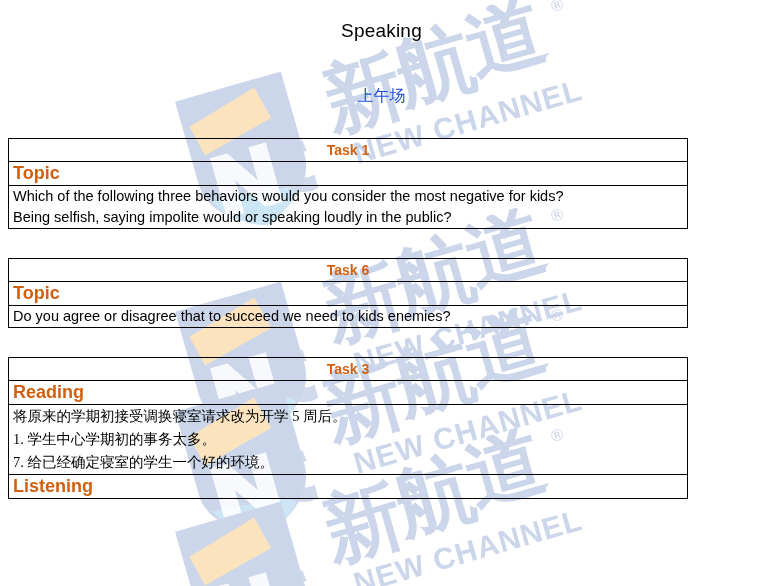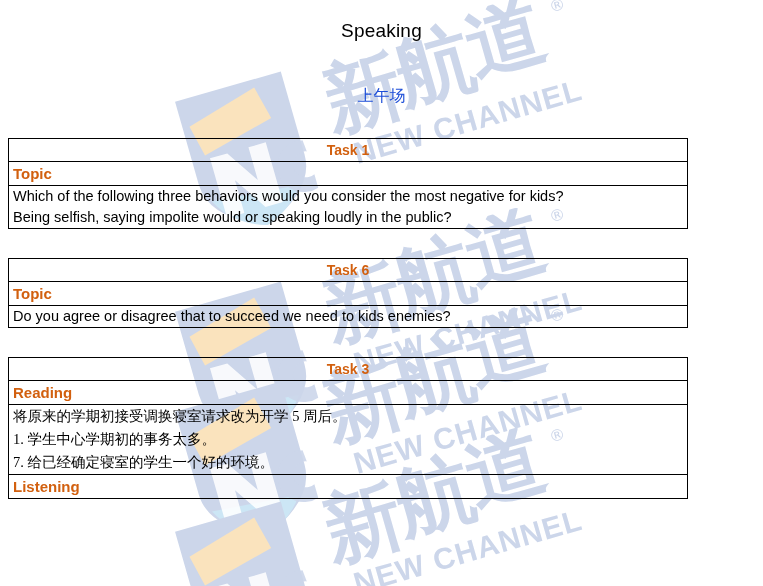--- a/index.html
+++ b/index.html
@@ -75,21 +75,21 @@
     text-align: center;
     color: #D2600F;
     font-weight: bold;
     font-size: 14px;
     height: 22px;
     line-height: 22px;
   }
   .section-label {
     color: #D2600F;
     font-weight: bold;
-    font-size: 15px;
+    font-size: 18px;
     height: 23px;
     line-height: 23px;
     text-align: left;
   }
   .body-cell {
     color: #000000;
     font-size: 14.5px;
     text-align: left;
     padding-top: 1px;
     padding-bottom: 2px;

